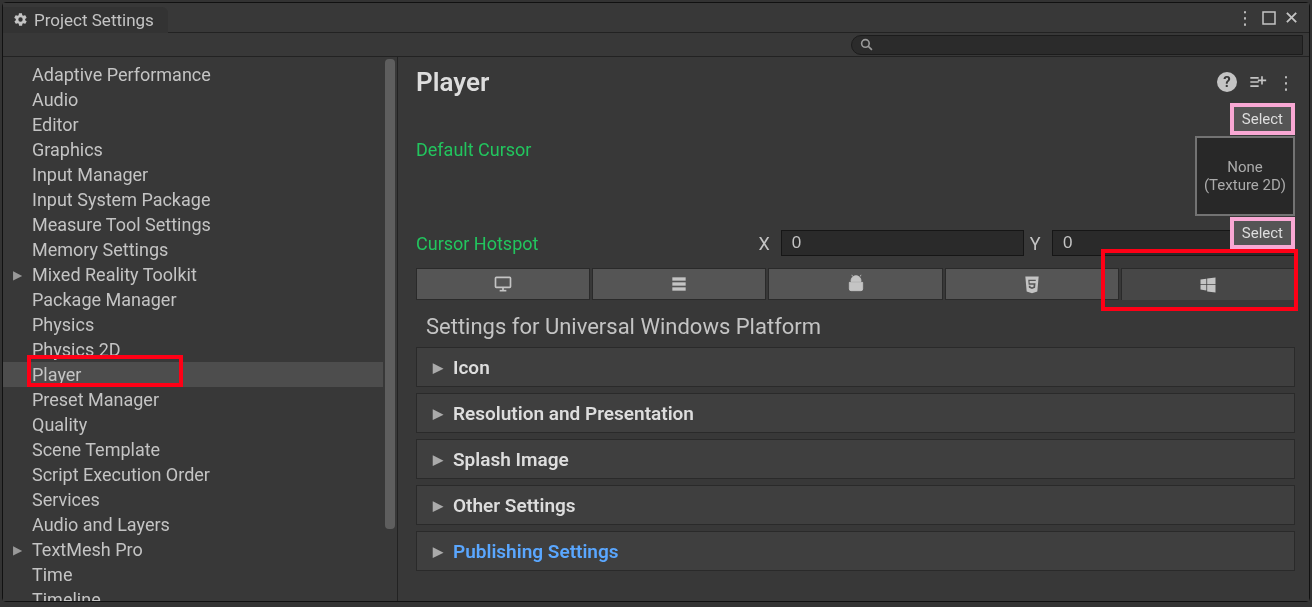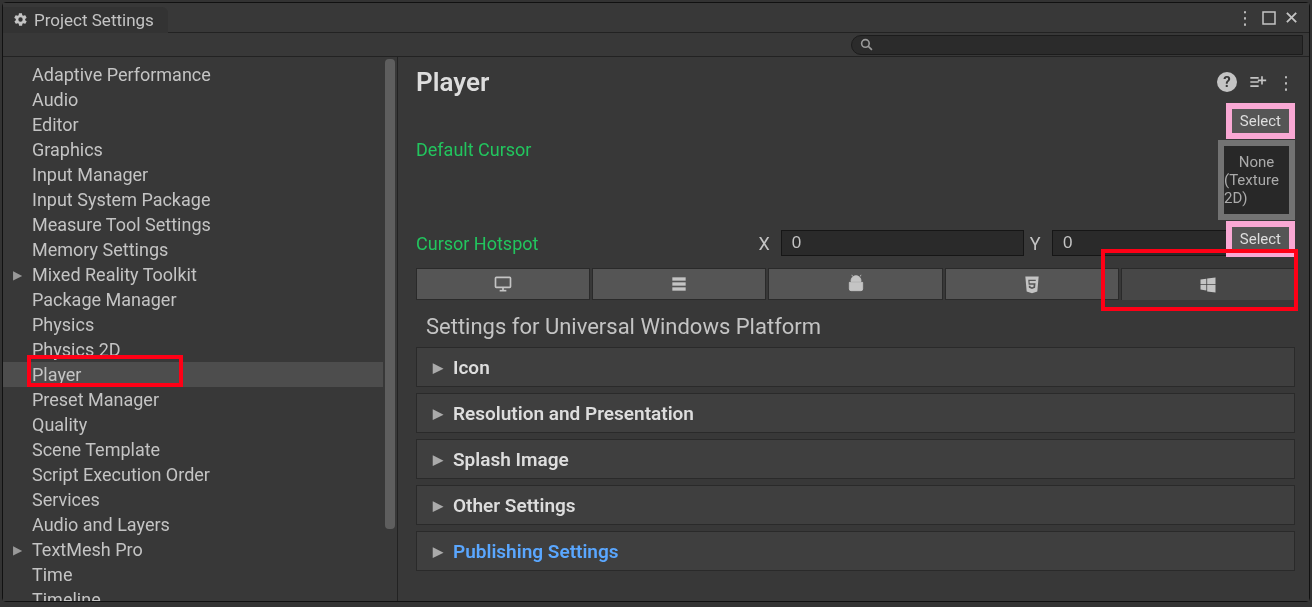--- a/index.html
+++ b/index.html
@@ -113,25 +113,25 @@
   font-size: 26px; font-weight: 600; color: #ddd;
 }
 .content-head-icons { display: flex; gap: 10px; font-size: 18px; color: #c4c4c4; }
 .row { display: flex; align-items: flex-start; margin-bottom: 8px; }
 .row-select {
   position:absolute;
   right:14px; top:46px;
   display:flex; flex-direction:column; align-items:center;
 }
 .select-btn {
-  background:#555; color:#ddd; border:6px solid #f9a8d4; font-size:15px;
+  background:#555; color:#ddd; border:4px solid #f9a8d4; font-size:15px;
   padding:12px 8px; height:20px; display:flex; align-items:center; cursor:pointer;
 }
 .objbox {
-  background:#282828; border:6px solid #737373; width:77px; height:80px;
+  background:#282828; border:2px solid #737373; width:100px; height:80px;
   display:flex; flex-direction:column; justify-content:center; align-items:center;
   font-size:15px; color:#aaa;
 }
 .label { width: 360px; font-size: 18px; color:#22c55e; }
 .cursor-row {
   display:flex; align-items:center; gap:6px; margin: 10px 0 12px 0;
 }
 .xy-lbl { color:#c4c4c4; font-size:18px; width:18px; }
 .num-input {
   flex:1; background:#2a2a2a; border:1px solid #161616; color:#c4c4c4;

